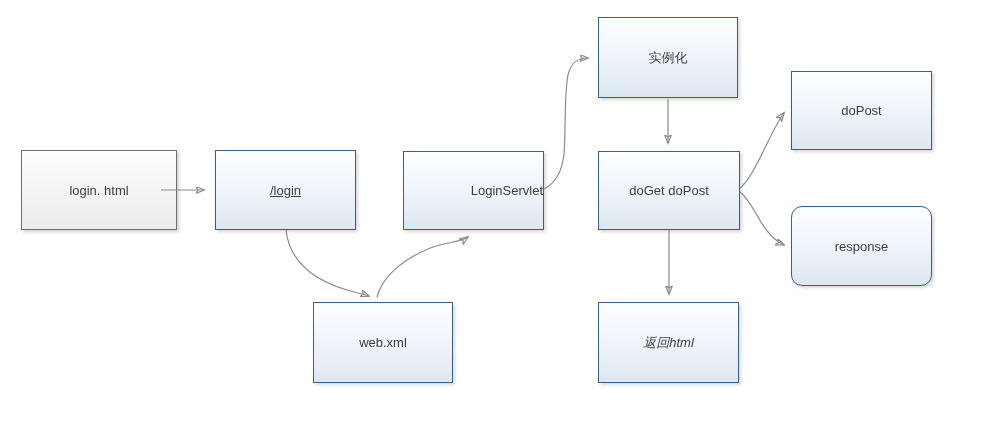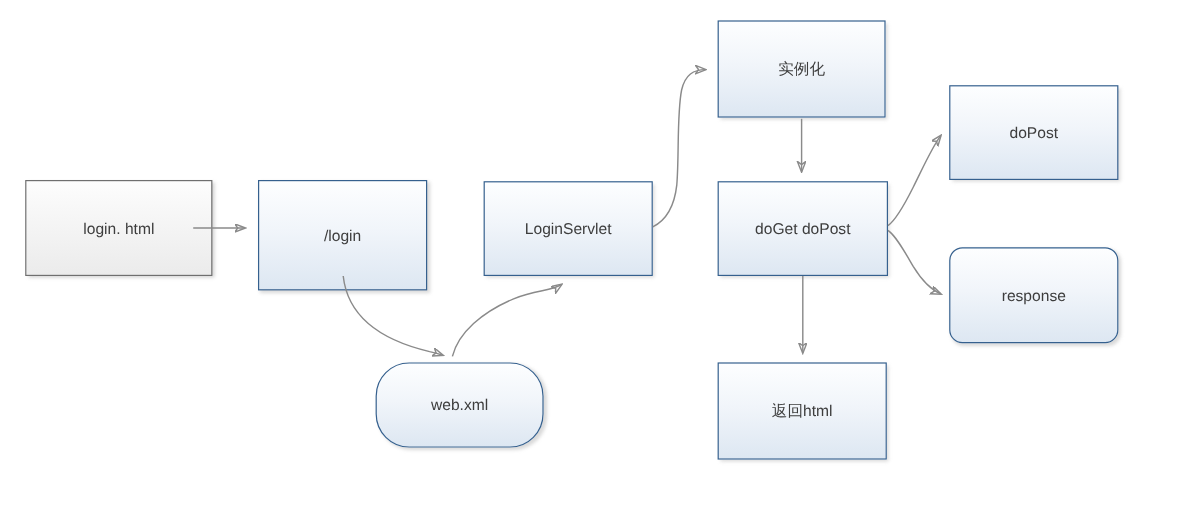--- a/index.html
+++ b/index.html
@@ -51,40 +51,40 @@
         <path d="M740,188 C747,183 754,170 761,156 C769,140 777,122 784,113" marker-end="url(#arrowhead)"></path>
         <path d="M740,192 C747,197 754,210 761,222 C769,235 777,242 784,245" marker-end="url(#arrowhead)"></path>
         <path d="M669,230 L669,294" marker-end="url(#arrowhead)"></path>
       </g>
   </svg>
 
   <div id="node-layer">
       <div class="node gray" style="left: 21px; top: 150px; width: 156px; height: 80px;">
         <span>login. html</span>
       </div>
-      <div class="node blue" style="left: 215px; top: 150px; width: 141px; height: 92px;">
+      <div class="node blue" style="left: 215px; top: 150px; width: 141px; height: 80px; text-decoration: underline;">
         <span>/login</span>
       </div>
-      <div class="node blue" style="left: 403px; top: 151px; width: 141px; height: 79px;">
+      <div class="node blue" style="left: 403px; top: 151px; width: 141px; height: 79px; justify-content: flex-end;">
         <span>LoginServlet</span>
       </div>
       <div class="node blue" style="left: 598px; top: 17px; width: 140px; height: 81px;">
         <span>实例化</span>
       </div>
       <div class="node blue" style="left: 598px; top: 151px; width: 142px; height: 79px;">
         <span>doGet doPost</span>
       </div>
       <div class="node blue" style="left: 791px; top: 71px; width: 141px; height: 79px;">
         <span>doPost</span>
       </div>
       <div class="node blue" style="left: 791px; top: 206px; width: 141px; height: 80px; border-radius: 11px;">
         <span>response</span>
       </div>
-      <div class="node blue" style="left: 313px; top: 302px; width: 140px; height: 71px; border-radius: 28px;">
+      <div class="node blue" style="left: 313px; top: 302px; width: 140px; height: 81px;">
         <span>web.xml</span>
       </div>
-      <div class="node blue" style="left: 598px; top: 302px; width: 141px; height: 81px;">
+      <div class="node blue" style="left: 598px; top: 302px; width: 141px; height: 81px; font-style: italic;">
         <span>返回html</span>
       </div>
     </div>
 
 
 </div>
 
 </body></html>

